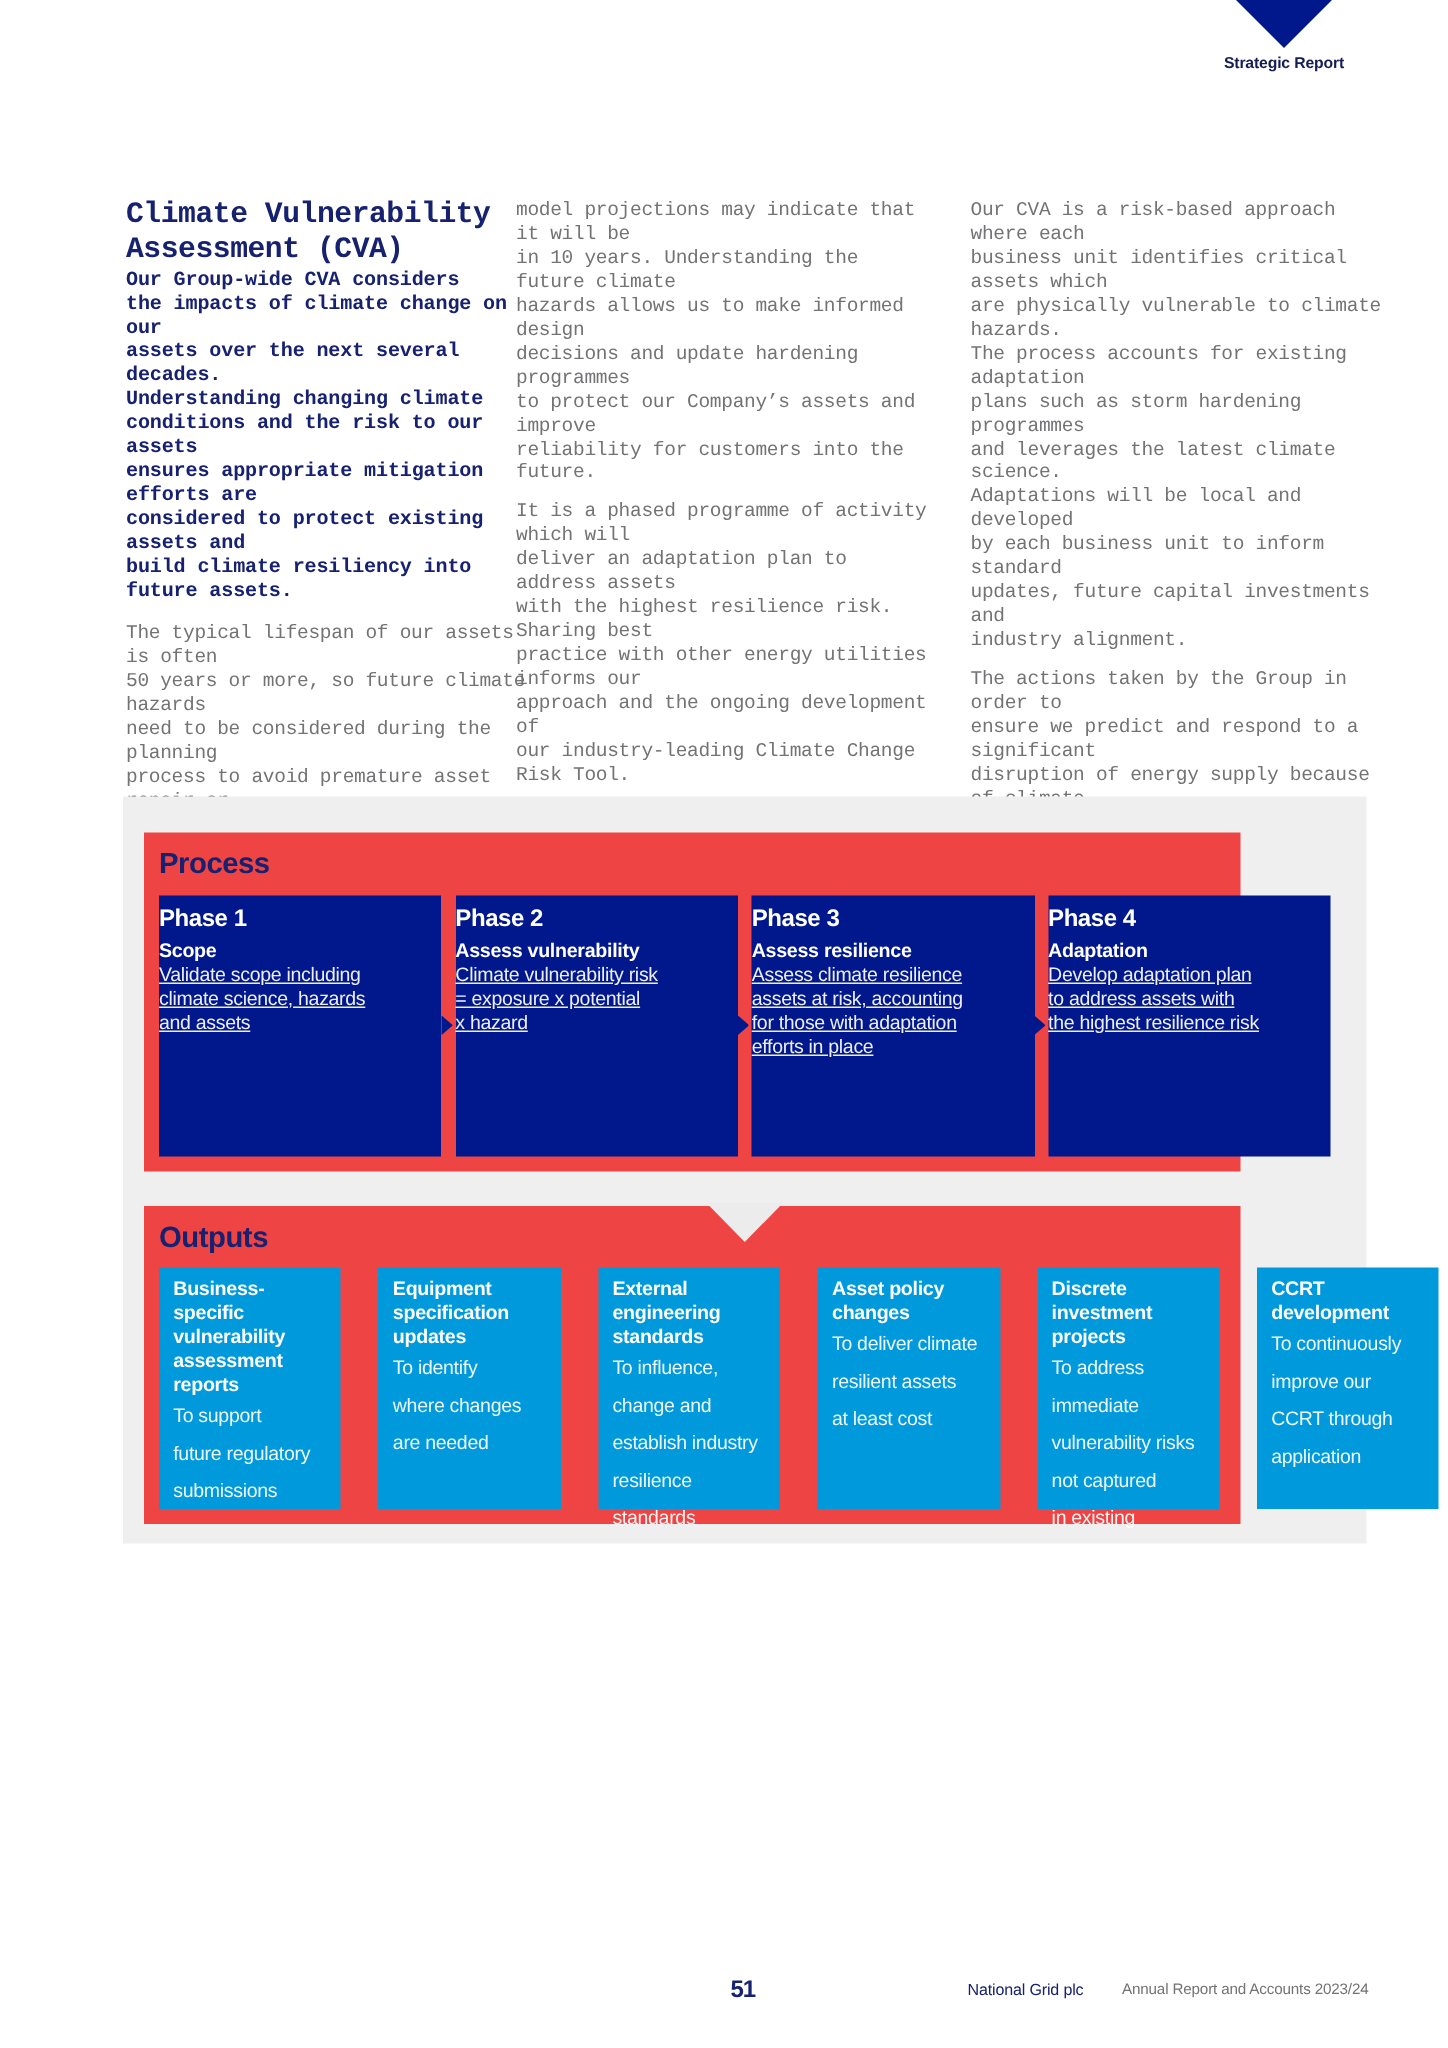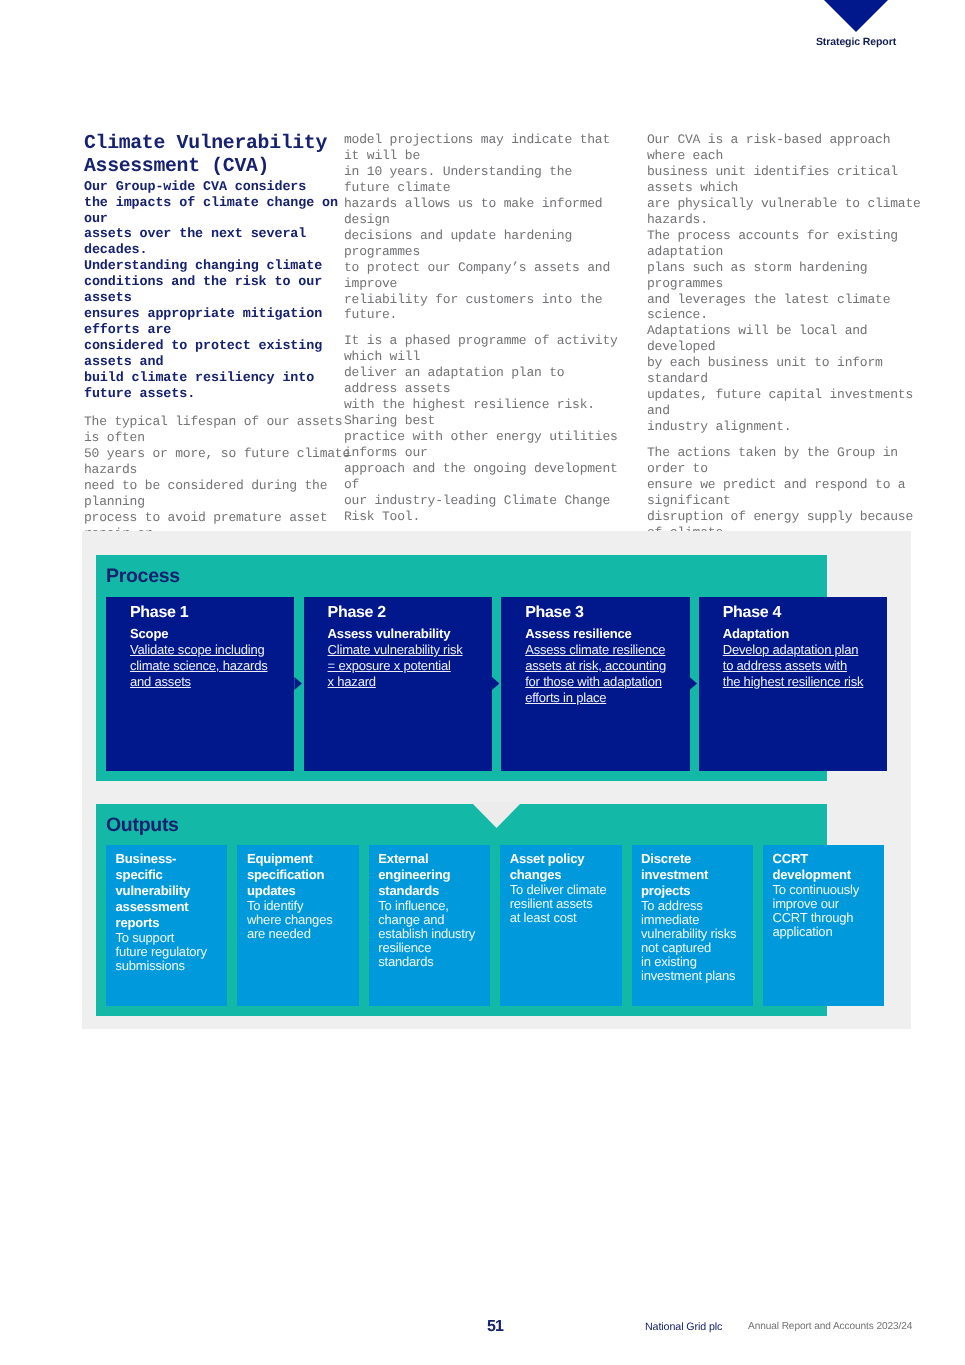--- a/index.html
+++ b/index.html
@@ -18,34 +18,34 @@
   .c2 { left:344px; top:132px; width:276px; }
   .c3 { left:647px; top:132px; width:276px; }
   h1.title { white-space:pre-line; font-size:19.8px; line-height:22.8px; font-weight:bold; color:#16216f; letter-spacing:-0.3px; }
   p.stand { white-space:pre-line; font-size:13.4px; line-height:15.95px; font-weight:bold; color:#16216f; letter-spacing:-0.1px; margin-top:2px; }
   p.body { white-space:pre-line; font-size:13px; line-height:15.95px; color:#737376; letter-spacing:-0.2px; }
   .c1 p.body { margin-top:11px; }
   p.body + p.body { margin-top:10px; }
 
   
   .diagram { position:absolute; left:82px; top:531px; width:829px; height:498px; background:#efefef; }
-  .panel { position:absolute; left:14px; background:#14b8a6; width:731px; }
+  .panel { position:absolute; left:14px; background:#ef4444; width:731px; }
   .panel-process { top:24px; height:226px; }
   .panel-outputs { top:273px; height:212px; }
   .panel h2 { font-size:19.5px; color:#16216f; font-weight:bold; position:absolute; left:10px; letter-spacing:-0.3px; line-height:22px; }
   .boxes { position:absolute; left:10px; display:flex; gap:9.2px; }
-  .out-boxes { gap:10px; }
-  .phase { position:relative; width:188.4px; height:173.5px; background:#00188c; color:#fff; padding:6px 10px 0 24px; }
+  .out-boxes { gap:25px; }
+  .phase { position:relative; width:188.4px; height:173.5px; background:#00188c; color:#fff; padding:6px 10px 0 0; }
   .arrow { position:absolute; right:-7.5px; top:80px; width:7.5px; height:13px; background:#00188c; clip-path:polygon(0 0, 100% 50%, 0 100%); }
   .phase .lbl { font-size:16px; font-weight:bold; letter-spacing:-0.3px; line-height:19px; }
   .phase .sub { white-space:pre-line; font-size:13.1px; font-weight:bold; letter-spacing:-0.2px; line-height:16px; margin-top:4px; }
   .phase .bod { white-space:pre-line; font-size:13px; letter-spacing:-0.2px; line-height:15.95px; color:rgba(255,255,255,0.93);text-decoration:underline; }
   .out { width:121.4px; height:161px; background:#0099dc; color:#fff; padding:6.4px 4px 0 9.5px; }
   .out .ot { white-space:pre-line; font-size:13.1px; font-weight:bold; line-height:15.95px; letter-spacing:-0.2px; }
-  .out .ob { white-space:pre-line; font-size:13px; line-height:14px; letter-spacing:-0.2px; color:rgba(255,255,255,0.93); }
+  .out .ob { white-space:pre-line; font-size:13px; line-height:25px; letter-spacing:-0.2px; color:rgba(255,255,255,0.93); }
   .chev { position:absolute; left:389px; top:271px; width:51px; height:26px; background:#ececec; clip-path:polygon(0 0, 100% 0, 50% 100%); z-index:5; }
 
   
   .pg { position:absolute; left:487px; top:1317.5px; font-size:16px; font-weight:bold; color:#16216f; letter-spacing:-0.8px; }
   .fcomp { position:absolute; left:645px; top:1321px; font-size:10.7px; font-weight:normal; color:#16216f; letter-spacing:-0.1px; }
   .frep { position:absolute; left:748px; top:1321px; font-size:10.15px; color:#737376; letter-spacing:-0.1px; }
 </style>
 </head>
 <body>
 

